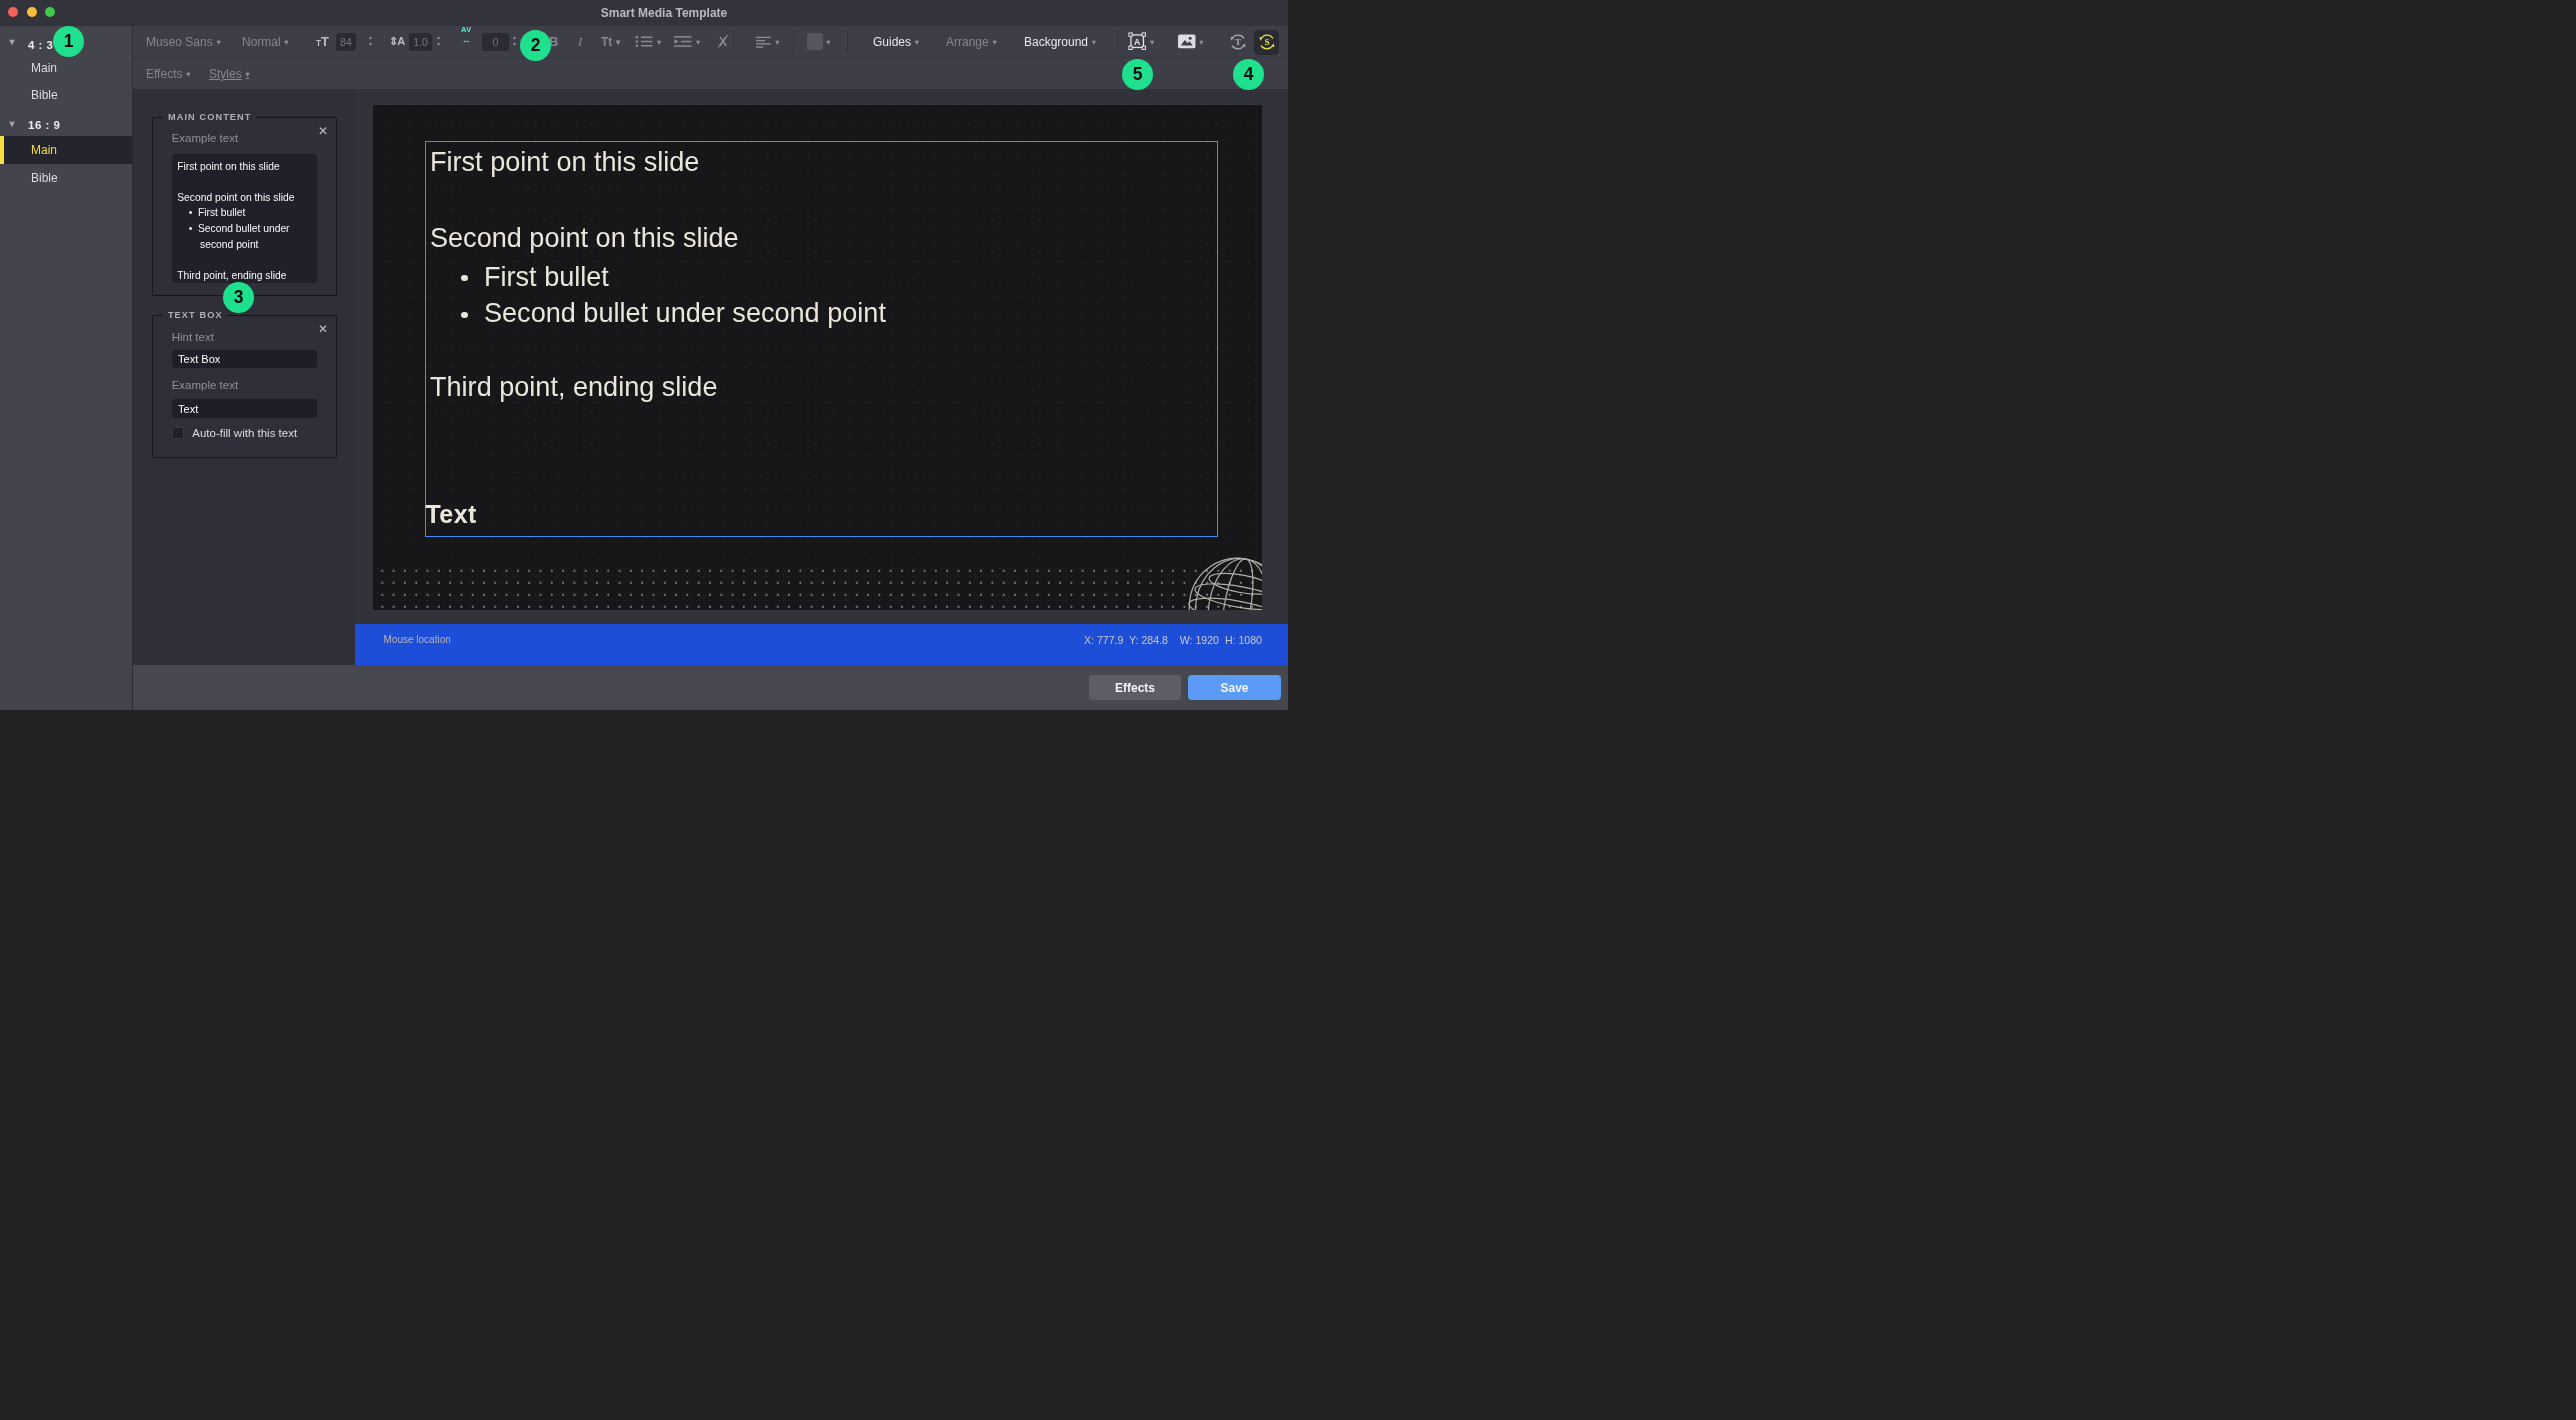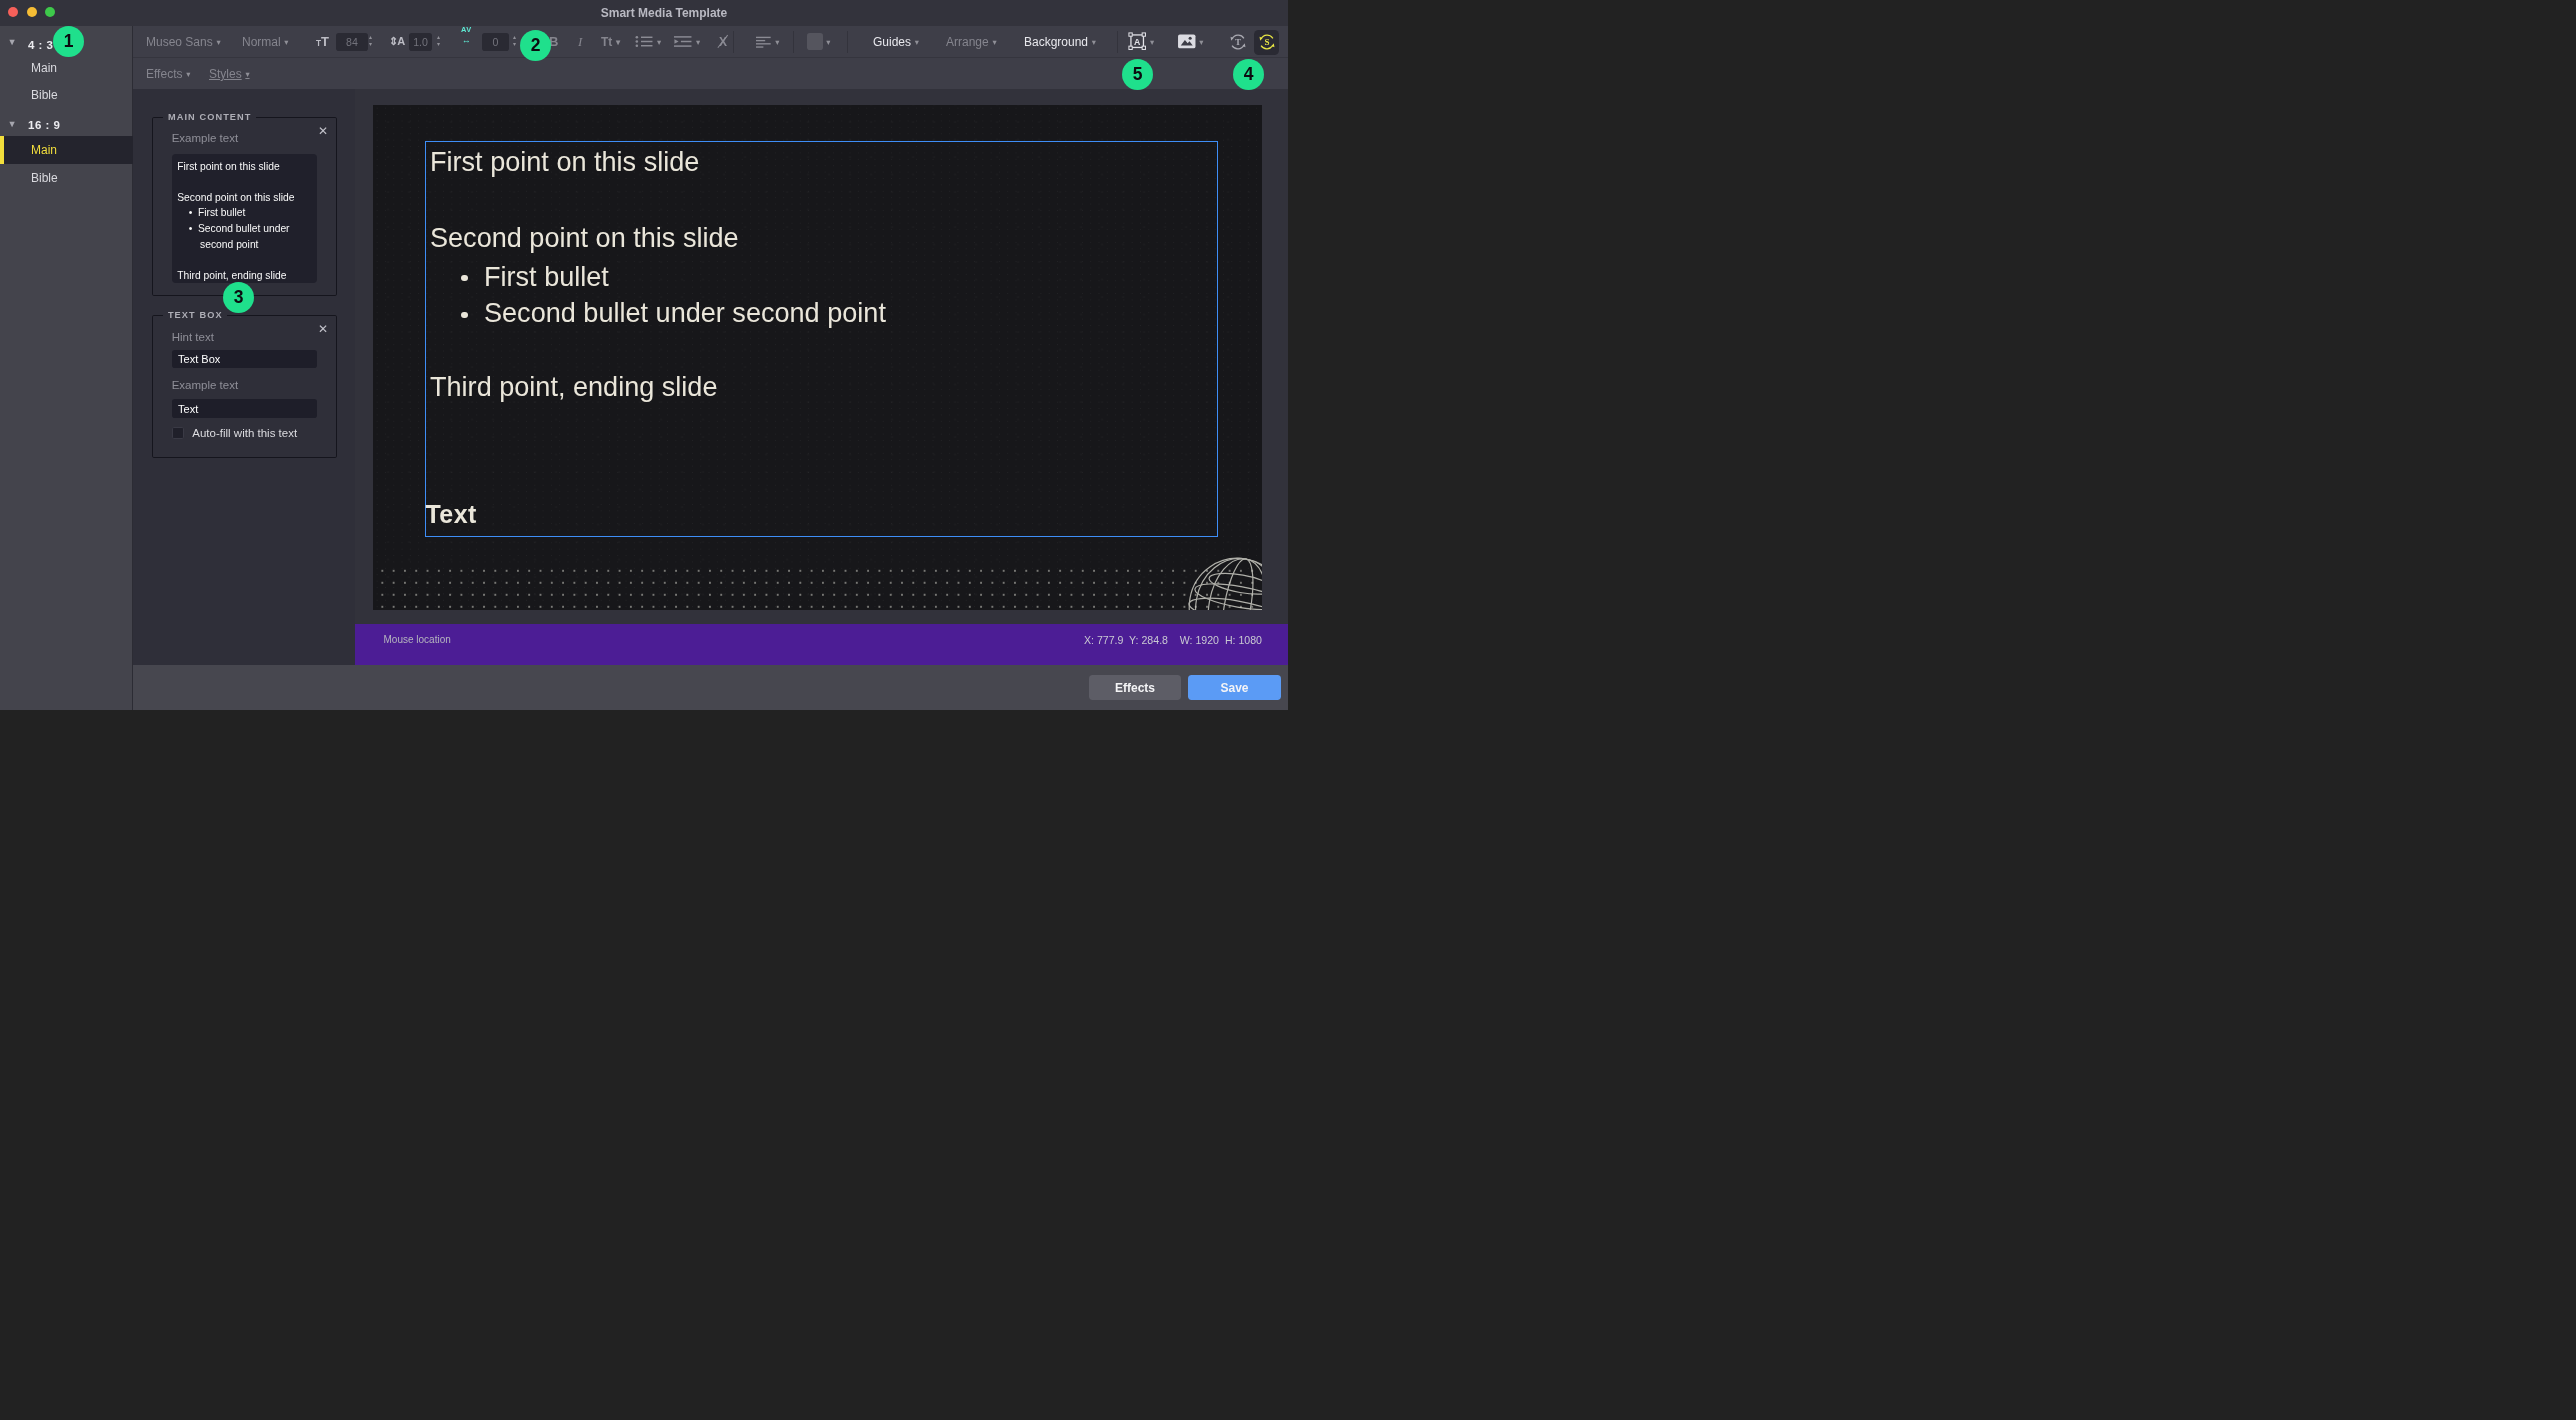--- a/index.html
+++ b/index.html
@@ -70,21 +70,21 @@
   .dots{position:absolute;left:0;right:0;bottom:0;height:48px;
      background-image:radial-gradient(circle,rgba(214,214,205,.5) 1px,transparent 1.5px);
      background-size:11.3px 12px;background-position:3.7px 2.8px;}
   .selbox{position:absolute;left:52px;top:36px;width:793px;height:396px;border:0.9px solid #3e8ef7;}
   .sline{position:absolute;color:#eae6da;font-size:28.5px;font-weight:300;white-space:nowrap;
          transform:scaleX(.95);transform-origin:left top;}
   .bdot{position:absolute;width:6.4px;height:6.4px;border-radius:50%;background:#eae6da;}
   .slide-tb{position:absolute;left:52px;top:395px;color:#eae6da;font-size:25px;font-weight:800;letter-spacing:0.5px;}
   .globe{position:absolute;left:813px;top:450px;opacity:.8;}
   
-  .statusbar{position:absolute;left:355px;top:624px;width:933px;height:41px;background:#4c1d95;}
+  .statusbar{position:absolute;left:355px;top:624px;width:933px;height:41px;background:#1d4ed8;}
   .mouse{position:absolute;left:28.5px;top:10px;font-size:10px;color:#b5b5be;}
   .coords{position:absolute;right:26px;top:10px;font-size:10.6px;color:#c9c9d2;white-space:pre;}
   .footer{position:absolute;left:133px;top:665px;width:1155px;height:45px;background:#47474f;}
   .btn{position:absolute;top:10px;height:25px;border:none;border-radius:3.7px;font-size:12px;font-weight:bold;
        color:#f4f4f6;font-family:"Liberation Sans",sans-serif;cursor:default;display:flex;align-items:center;justify-content:center;}
   .btn.cancel{left:956px;width:92px;background:#5d5d66;}
   .btn.save{left:1055px;width:93px;background:#5b9bf5;}
   
   .badge{position:absolute;width:31px;height:31px;border-radius:50%;background:#1fe08c;color:#0c0c10;
          font-size:17.5px;font-weight:bold;display:flex;align-items:center;justify-content:center;z-index:60;}
@@ -133,21 +133,21 @@
     <div class="t1i" style="left:109px;text-align:right;">
       <span>Normal</span>
       <span class="car">▾</span>
     </div>
     <div class="t1i" style="left:183px;">
       <span class="ttA">
           <span class="sm">T</span>
           <span class="lg">T</span>
         </span>
     </div>
-    <input class="tin" style="position: absolute; left: 203px; top: 7.4px; width: 32px;" value="84">
+    <input class="tin" style="position: absolute; left: 203px; top: 7.4px; width: 20px;" value="84">
     <div class="t1i stp" style="left:236px;top:9.2px;height:13px;">
       <span>▴</span>
       <span>▾</span>
     </div>
     <div class="t1i" style="left:256px;">
       <span class="lhA">⇕A</span>
     </div>
     <input class="tin" style="position: absolute; left: 276px; top: 7.4px; width: 23px;" value="1.0">
     <div class="t1i stp" style="left:304px;top:9.2px;height:13px;">
       <span>▴</span>

